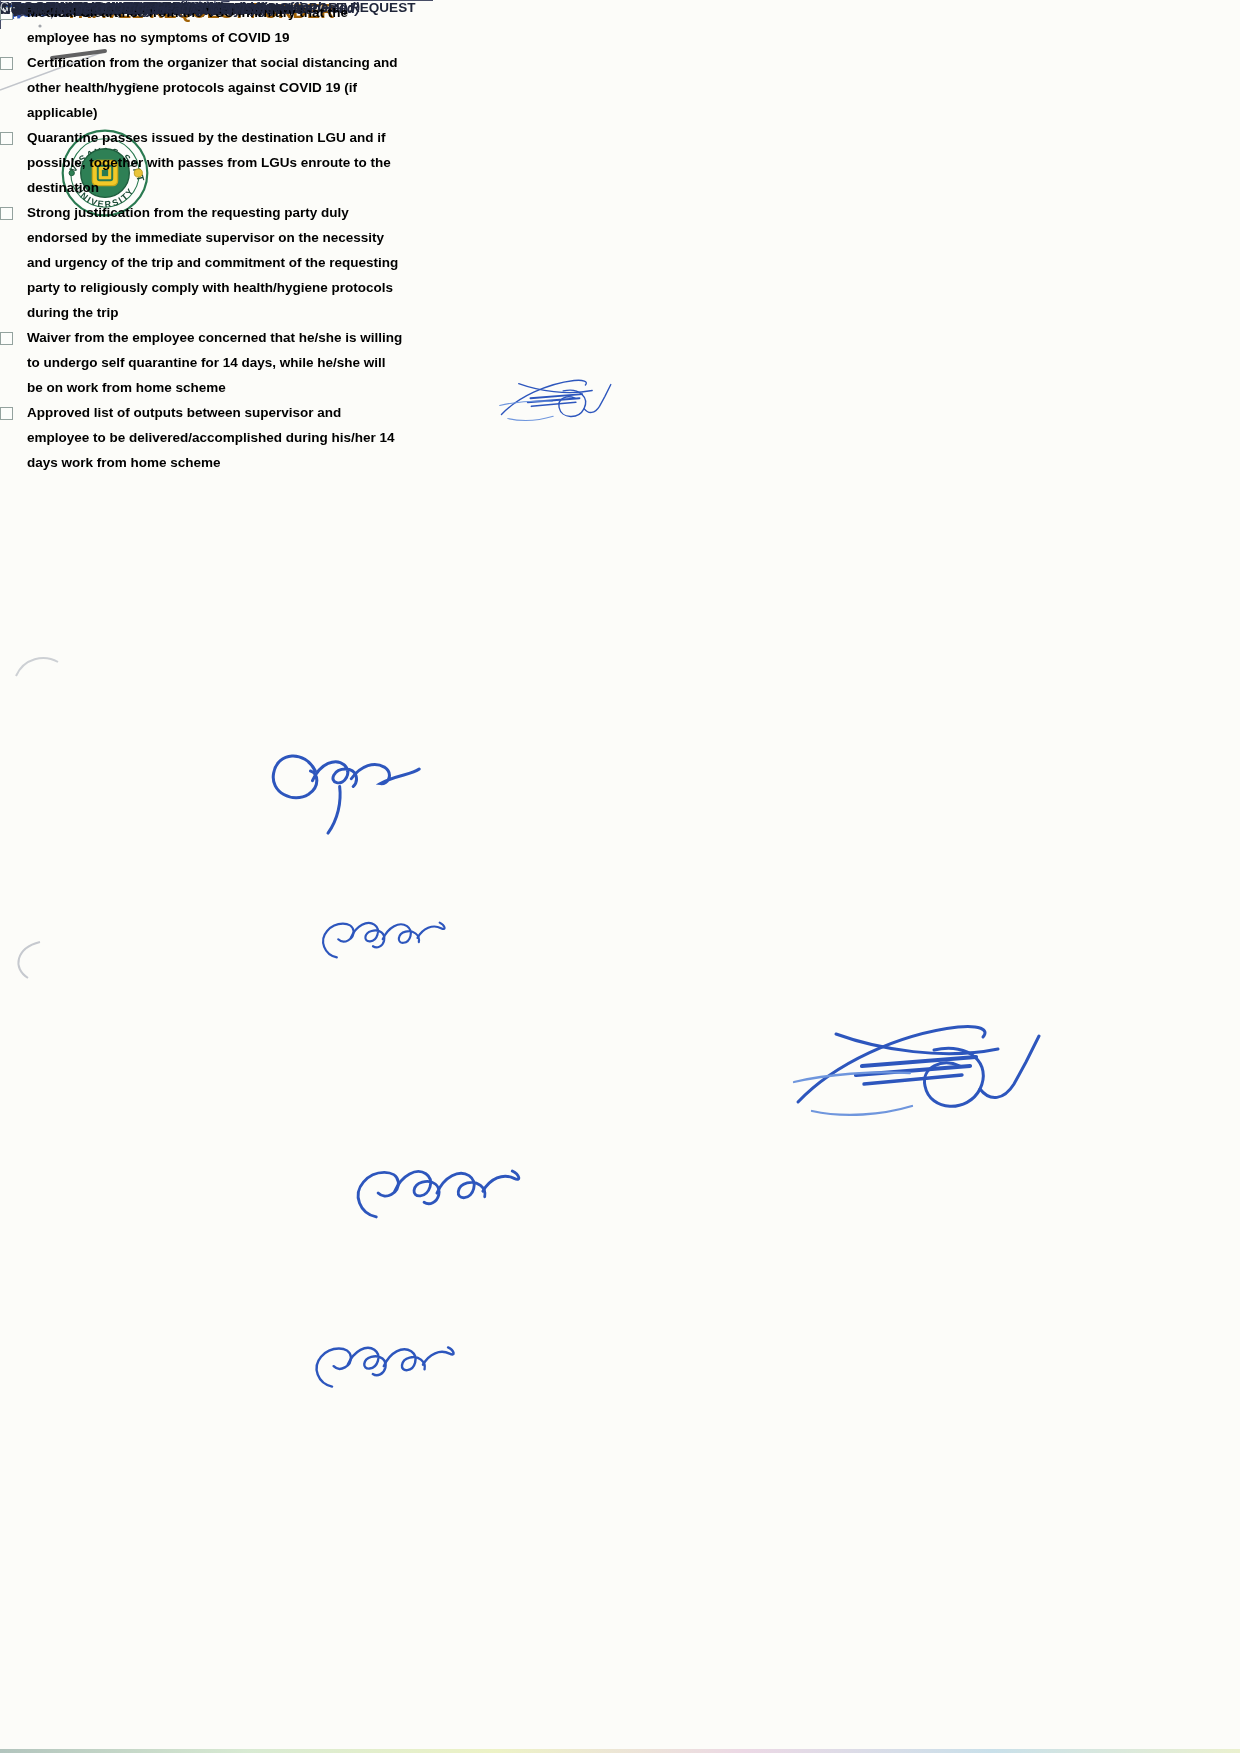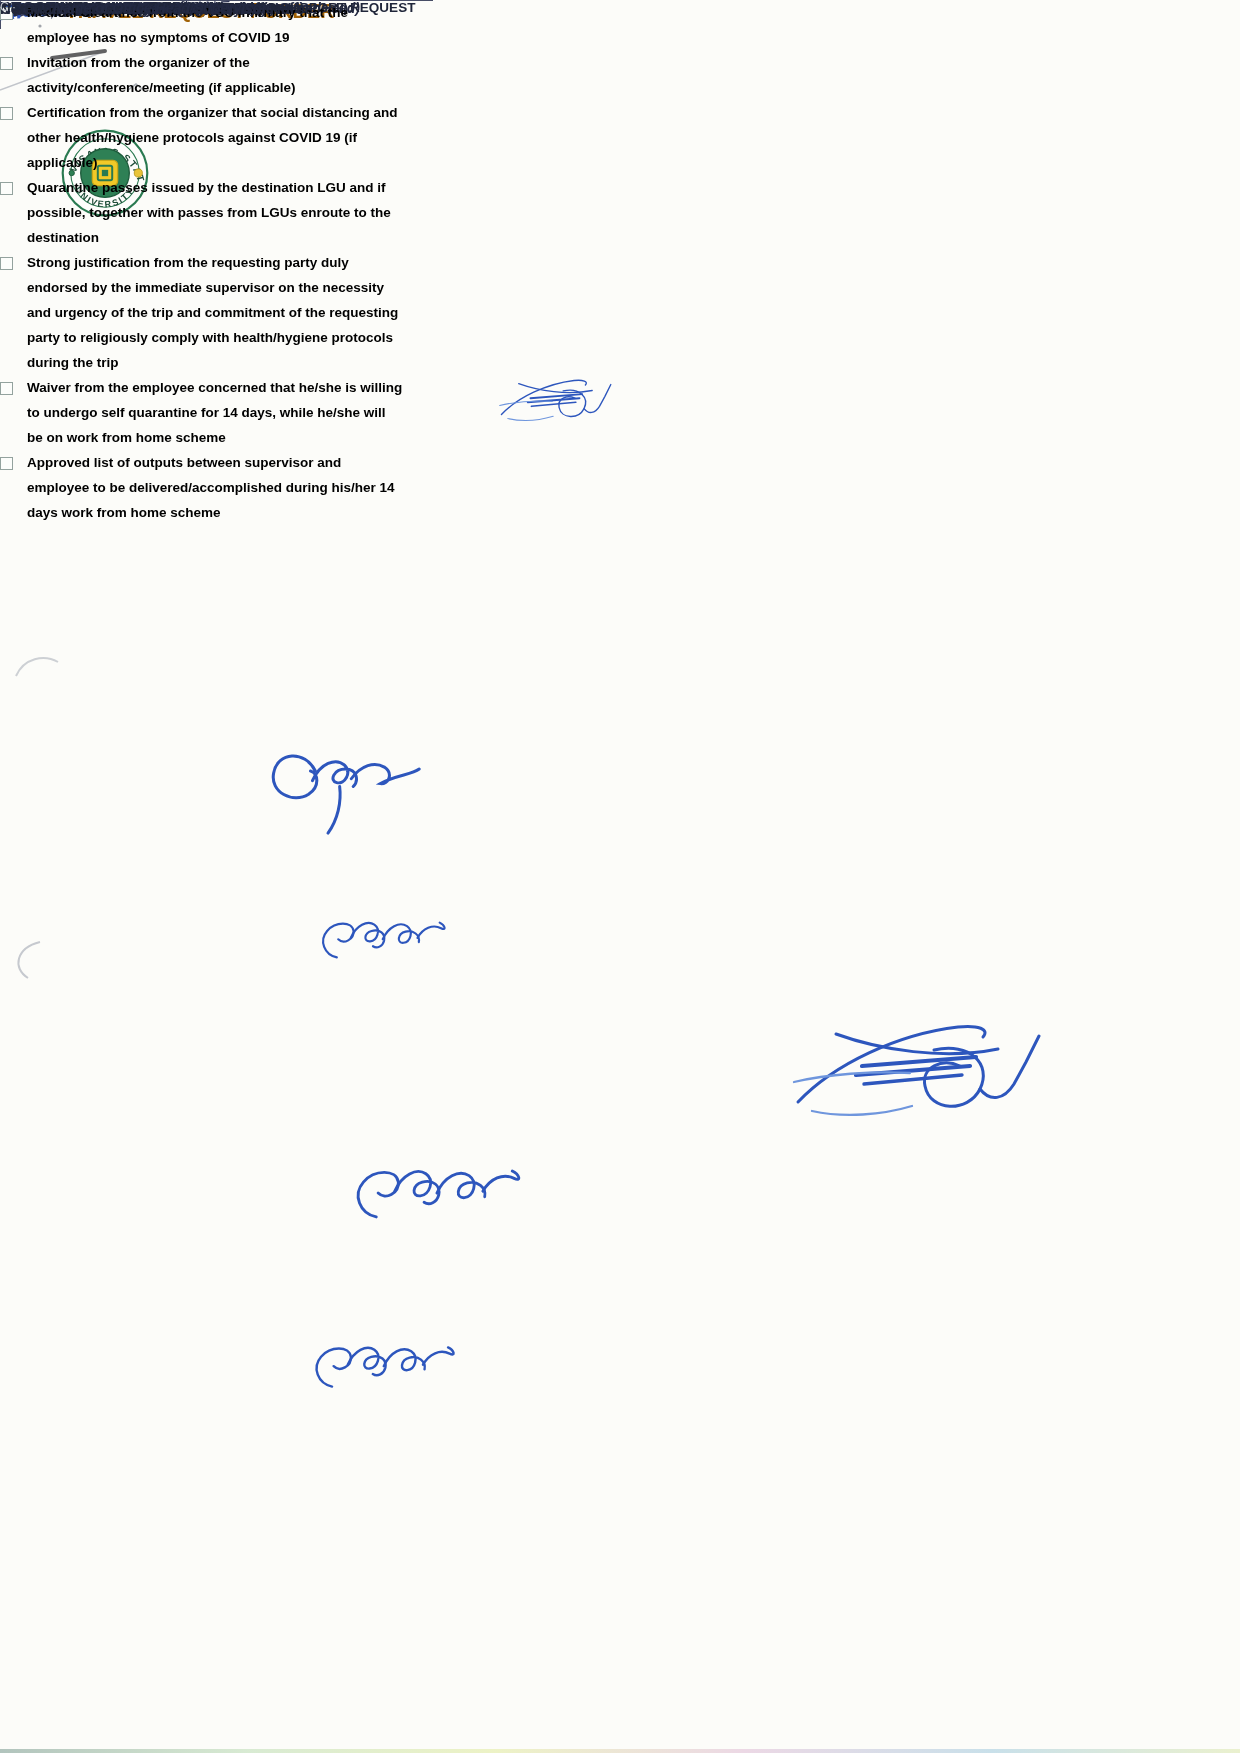--- a/index.html
+++ b/index.html
@@ -198,24 +198,20 @@
   <div class="abs b c" style="left:655;top:326;width:480px;font-size:13.5px;color:#20263a;">CHECKLIST OF DOCUMENTS TO SUPPORT REQUEST</div>
   <div class="abs b c" style="left:655;top:349;width:480px;font-size:13.5px;color:#20263a;">TO GO ON TRAVEL (please check):</div>
 
   <div class="abs chk-col" style="left:692;top:402;">
     <div class="chk-item">
       <span class="chk-box"></span>
       <div class="chk-text">Medical Clearance from the VSU Infirmary that the employee has no symptoms of COVID 19</div>
     </div>
     <div class="chk-item">
       <span class="chk-box"></span>
-      <div class="chk-text">Invitation from the organizer of the activity/conference/meeting (if applicable)</div>
-    </div>
-    <div class="chk-item">
-      <span class="chk-box"></span>
       <div class="chk-text">Certification from the organizer that social distancing and other health/hygiene protocols against COVID 19 (if applicable)</div>
     </div>
     <div class="chk-item">
       <span class="chk-box"></span>
       <div class="chk-text">Quarantine passes issued by the destination LGU and if possible, together with passes from LGUs enroute to the destination</div>
     </div>
     <div class="chk-item">
       <span class="chk-box"></span>
       <div class="chk-text">Strong justification from the requesting party duly endorsed by the immediate supervisor on the necessity and urgency of the trip and commitment of the requesting party to religiously comply with health/hygiene protocols during the trip</div>
     </div>

